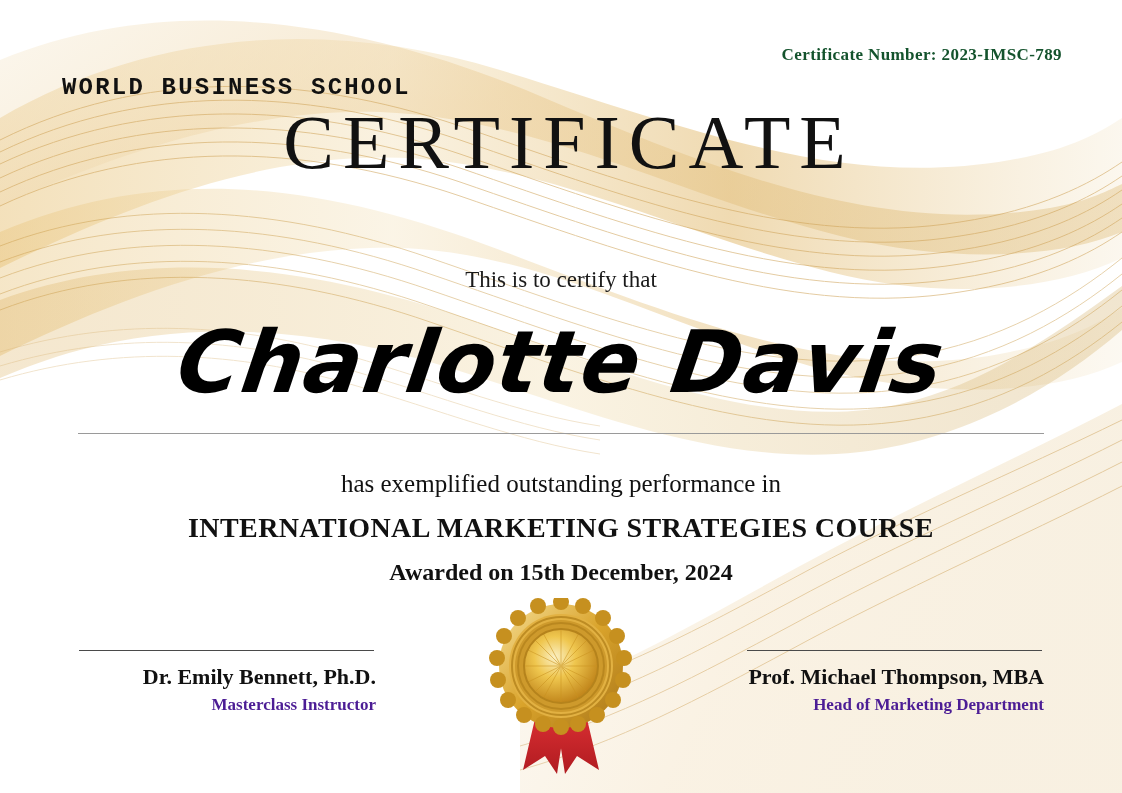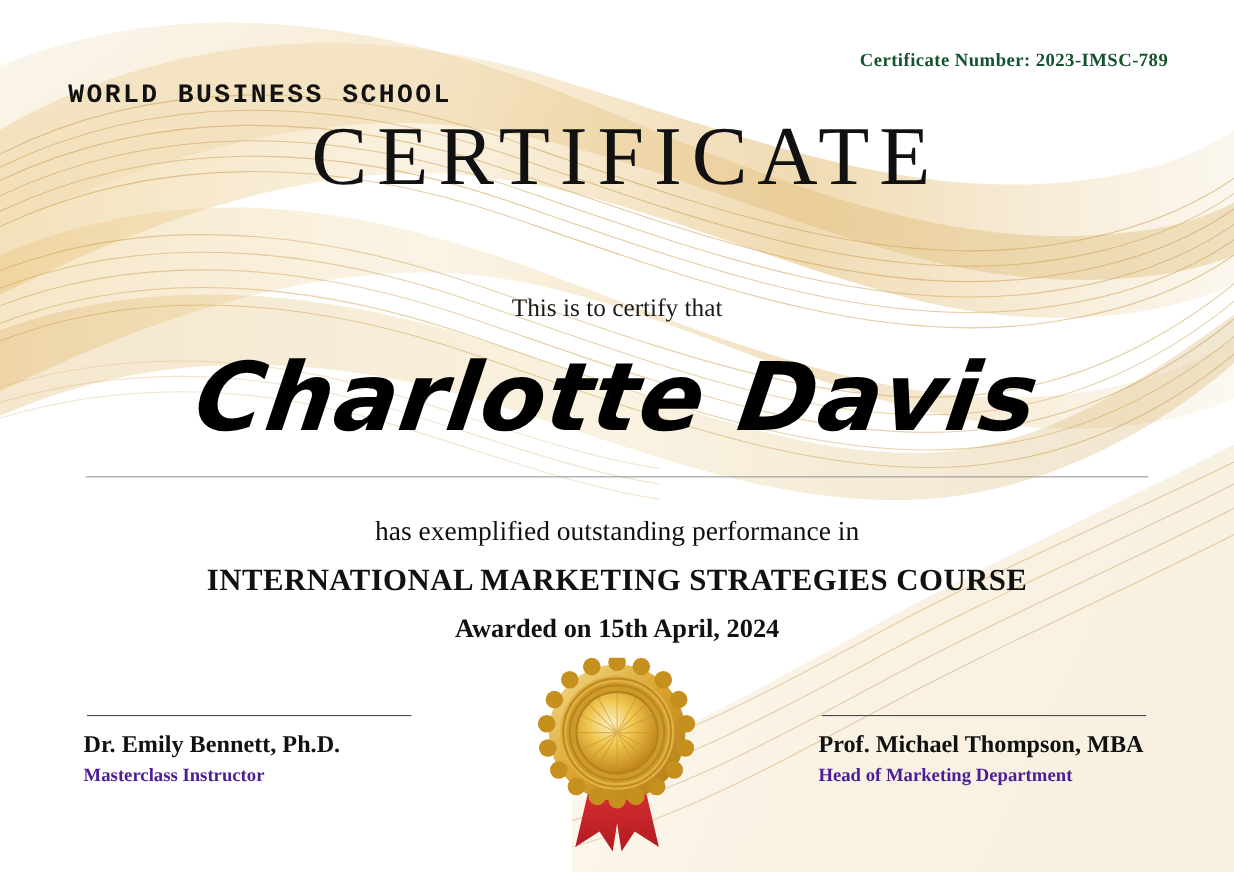--- a/index.html
+++ b/index.html
@@ -160,21 +160,21 @@
     left: 483px;
     top: 598px;
     width: 156px;
     height: 180px;
   }
 
   
   .sig-block {
     position: absolute;
     width: 300px;
-    text-align: left;
+    text-align: right;
   }
   #signature-left  { left: 76px;  top: 650px; }
   #signature-right { left: 744px; top: 650px; }
   .sig-rule {
     width: 295px;
     height: 1px;
     background: #4a4a4a;
     margin: 0 auto 12px auto;
   }
   .sig-name {
@@ -265,21 +265,21 @@
 
     <div id="title-main">CERTIFICATE</div>
 
     <div id="certify-line">This is to certify that</div>
 
     <div id="recipient-name">Charlotte Davis</div>
     <div id="recipient-rule"></div>
 
     <div id="course-name">INTERNATIONAL MARKETING STRATEGIES COURSE</div>
     <div id="achievement-line">has exemplified outstanding performance in</div>
-    <div id="award-date">Awarded on 15th April, 2024</div>
+    <div id="award-date">Awarded on 15th December, 2024</div>
 
     <svg id="seal" viewBox="0 0 156 180">
       <defs>
         <radialGradient id="sealCore" cx="42%" cy="38%" r="62%">
           <stop offset="0%" stop-color="#FBF0C4"></stop>
           <stop offset="45%" stop-color="#EFC64E"></stop>
           <stop offset="100%" stop-color="#C2871C"></stop>
         </radialGradient>
         <linearGradient id="sealRing" x1="0" y1="0" x2="1" y2="1">
           <stop offset="0%" stop-color="#F6DF97"></stop>

